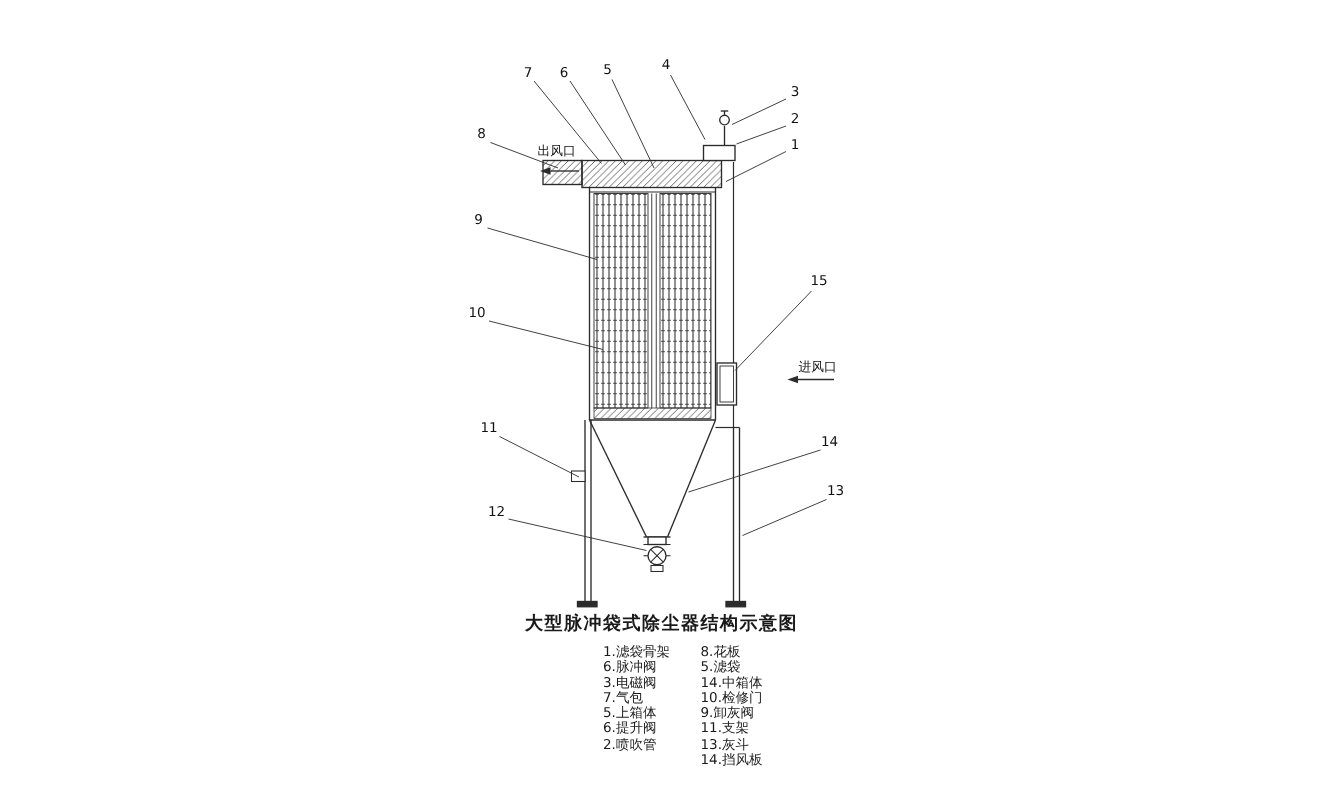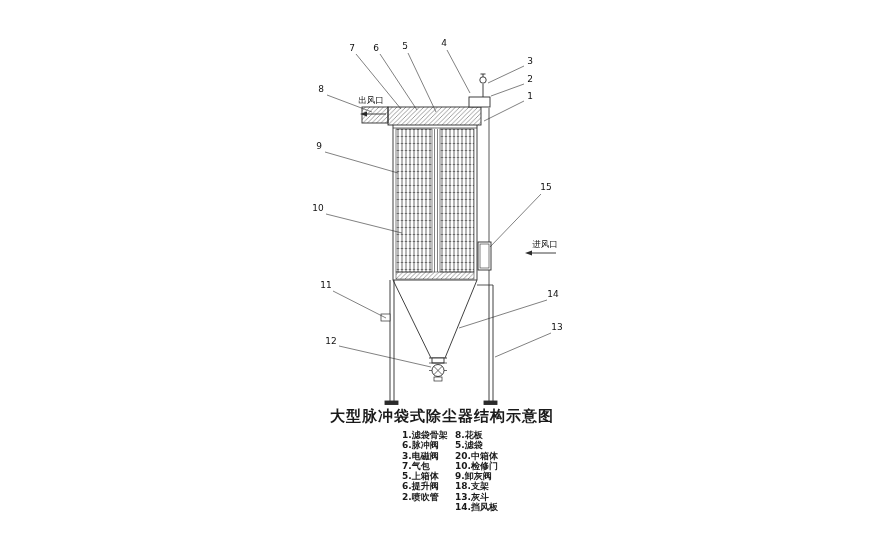--- a/index.html
+++ b/index.html
@@ -1,24 +1,24 @@
 <!DOCTYPE html>
 <html><head>
 <meta charset="utf-8">
 <style>
   html,body{margin:0;padding:0;background:#ffffff;}
   body{width:878px;height:534px;position:relative;overflow:hidden;
        font-family:"DejaVu Sans","Liberation Sans",sans-serif;color:#1a1a1a;}
   .stage{position:absolute;left:0;top:0;width:878px;height:534px;}
   svg{position:absolute;left:0;top:0;}
   .diagram-title{position:absolute;left:330px;top:407px;width:222px;text-align:center;
-                 font-size:15px;font-weight:bold;letter-spacing:1px;white-space:nowrap;}
-  .legend-col{position:absolute;top:430px;font-weight:bold;}
+                 font-size:12px;font-weight:bold;letter-spacing:1px;white-space:nowrap;}
+  .legend-col{position:absolute;top:430px;}
   .legend-col.left{left:402px;}
-  .legend-col.right{left:455px;}
+  .legend-col.right{left:467px;}
   .legend-row{font-size:9px;line-height:10.3px;white-space:nowrap;}
 </style>
 </head>
 <body>
 
 <div class="stage">
 
   <svg width="878" height="534" viewBox="0 0 878 534">
     <defs>
       <pattern id="bagp" width="4" height="7" patternUnits="userSpaceOnUse">
@@ -153,21 +153,21 @@
     <div class="legend-row">3.电磁阀</div>
     <div class="legend-row">7.气包</div>
     <div class="legend-row">5.上箱体</div>
     <div class="legend-row">6.提升阀</div>
     <div class="legend-row">2.喷吹管</div>
   </div>
 
   <div class="legend-col right">
     <div class="legend-row">8.花板</div>
     <div class="legend-row">5.滤袋</div>
-    <div class="legend-row">20.中箱体</div>
+    <div class="legend-row">14.中箱体</div>
     <div class="legend-row">10.检修门</div>
     <div class="legend-row">9.卸灰阀</div>
-    <div class="legend-row">18.支架</div>
+    <div class="legend-row">11.支架</div>
     <div class="legend-row">13.灰斗</div>
     <div class="legend-row">14.挡风板</div>
   </div>
 
 </div>
 
 </body></html>

